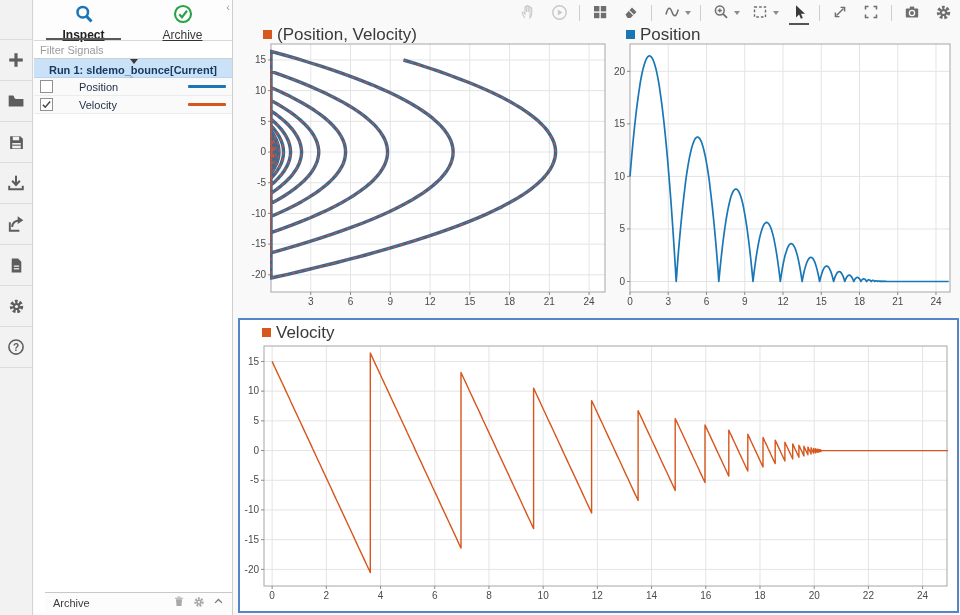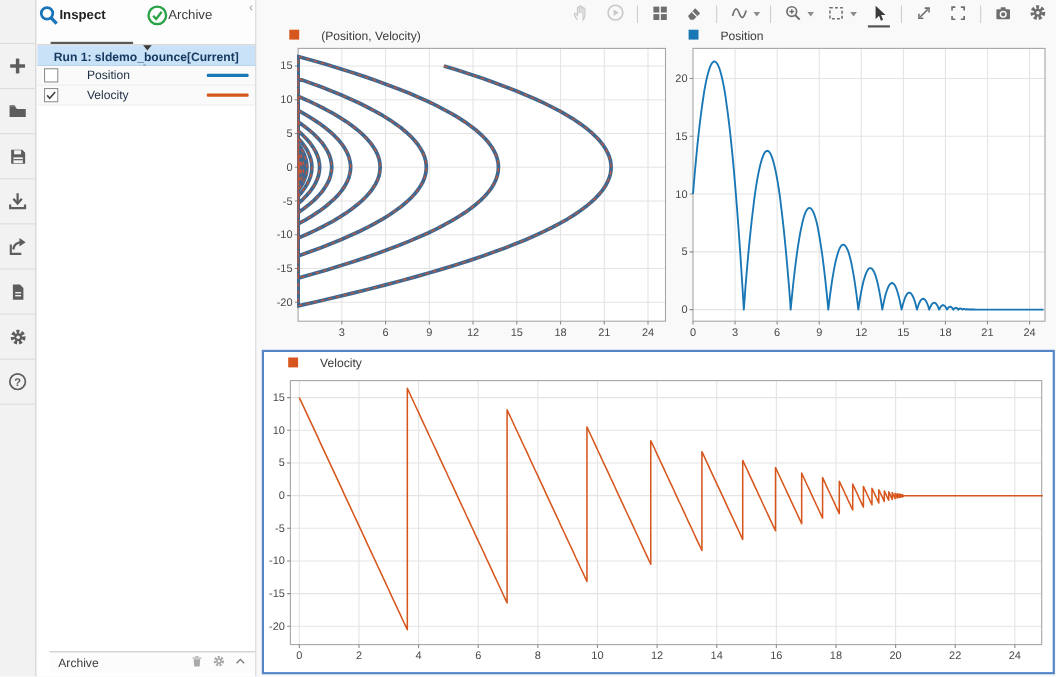--- a/index.html
+++ b/index.html
@@ -8,21 +8,21 @@
 
   
   #left-strip { position:absolute; left:0; top:0; width:33px; height:615px; background:#f2f2f2; border-right:1px solid #d5d5d5; }
   #left-strip .strip-pad { height:40px; border-bottom:1px solid #dcdcdc; }
   #left-strip .tool { height:41px; display:flex; align-items:center; justify-content:center; border-bottom:1px solid #dcdcdc; color:#5d5d5d; cursor:pointer; }
   #left-strip .tool svg { display:block; }
 
   
   #sidebar { position:absolute; left:34px; top:0; width:199px; height:615px; background:#fff; border-right:1px solid #cfcfcf; display:flex; flex-direction:column; }
   #tabbar { height:41px; display:flex; position:relative; border-bottom:1px solid #d8d8d8; background:#fdfdfd; }
-  .tab { flex:1; display:flex; justify-content:flex-start; padding-top:4px; cursor:pointer; position:relative; }
+  .tab { flex:1; display:flex; flex-direction:column; align-items:center; justify-content:flex-start; padding-top:4px; cursor:pointer; position:relative;text-decoration:underline; }
   .tab .tab-label { margin-top:2px; font-size:12px; color:#3a3a3a; }
   .tab.active .tab-label { font-weight:bold; color:#222; }
   .tab.active::after { content:""; position:absolute; left:12px; right:12px; bottom:0; height:2px; background:#5a5a5a; }
   #collapse-left { position:absolute; right:2px; top:2px; color:#9a9a9a; font-size:11px; line-height:11px; cursor:pointer; }
 
   #filter-input { height:18px; width:100%; border:none; border-bottom:1px solid #cfcfcf; padding:0 6px; font-size:11px; font-family:"Liberation Sans",sans-serif; color:#444; outline:none; }
   #filter-input::placeholder { color:#9b9b9b; }
 
   #table-header { height:17px; background:#eaeaea; border-bottom:1px solid #d0d0d0; display:flex; align-items:center; font-size:10px; font-weight:bold; color:#4a4a4a; }
   #col-name { flex:1; padding-left:12px; display:flex; align-items:center; }
@@ -50,21 +50,21 @@
   #top-toolbar { position:absolute; top:0; left:0; right:4px; height:26px; display:flex; align-items:center; justify-content:flex-end; gap:9px; padding-right:2px; }
   .tb-btn { width:22px; height:20px; display:flex; align-items:center; justify-content:center; color:#6e6e6e; cursor:pointer; position:relative; }
   .tb-btn.disabled { color:#c9c9c9; cursor:default; }
   .tb-btn.active { color:#3a3a3a; }
   .tb-btn.active::after { content:""; position:absolute; left:1px; right:1px; bottom:-2px; height:2px; background:#555; }
   .tb-group { display:flex; align-items:center; gap:1px; }
   .tb-caret { width:0; height:0; border-left:3.5px solid transparent; border-right:3.5px solid transparent; border-top:4px solid #8b8b8b; margin-left:1px; cursor:pointer; }
   .tb-sep { width:1px; height:16px; background:#cfcfcf; }
 
   .plot-panel { position:absolute; }
-  .plot-legend { height:15px; display:flex; align-items:flex-start; gap:20px; padding-left:22px; font-size:11px; color:#3a3a3a; }
+  .plot-legend { height:15px; display:flex; align-items:center; gap:5px; padding-left:22px; font-size:17px; color:#3a3a3a; }
   .legend-swatch { width:9px; height:9px; display:inline-block; }
   .plot-panel svg { display:block; }
 
   #velocity-panel { border:2px solid #5585c7; background:#fff; }
   #velocity-panel .plot-legend { padding-top:5px; height:20px; }
 </style>
 </head>
 <body>
 
 <div id="left-strip">
@@ -153,20 +153,21 @@
     <div class="tab">
       <span><svg width="20" height="20" viewBox="0 0 16 16" fill="none">
             <circle cx="8" cy="8" r="6.4" stroke="#2aa347" stroke-width="1.7" fill="none"></circle>
             <path d="M5 8.2 L7.2 10.6 L11.2 5.4" stroke="#2aa347" stroke-width="1.7" fill="none"></path>
           </svg></span>
       <span class="tab-label">Archive</span>
     </div>
     <span id="collapse-left">‹</span>
   </div>
 
+  <input id="filter-input" type="text" placeholder="Filter Signals" style="">
 
 
   <div id="run-row">
     <span id="run-caret"></span>
     <span>Run 1: sldemo_bounce[Current]</span>
     <span id="run-dot"></span>
     <span id="run-kebab">
         <i></i>
         <i></i>
         <i></i>

